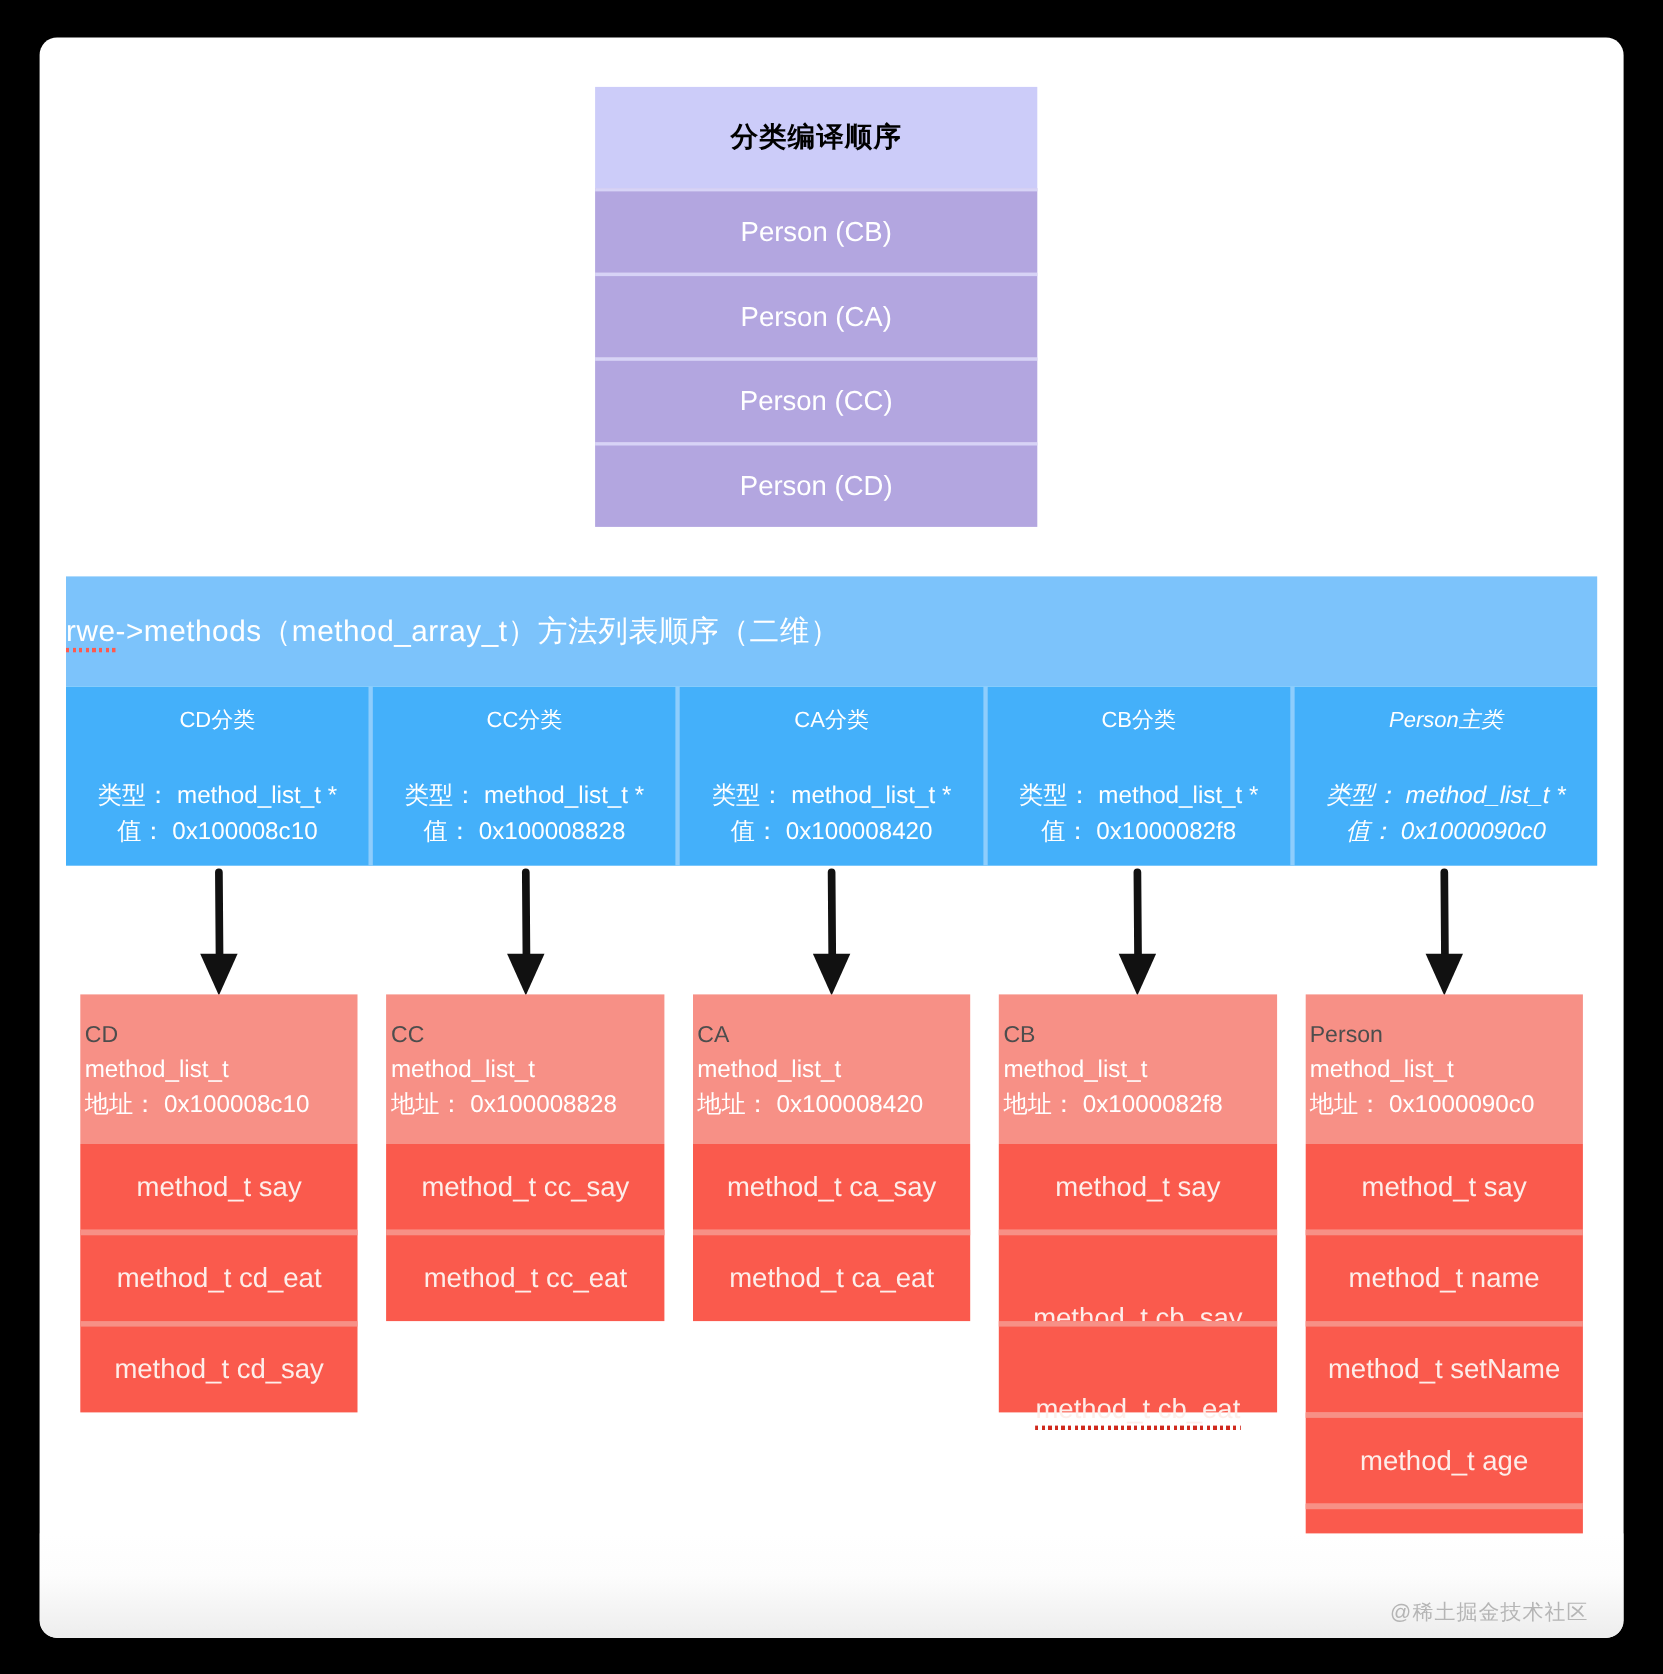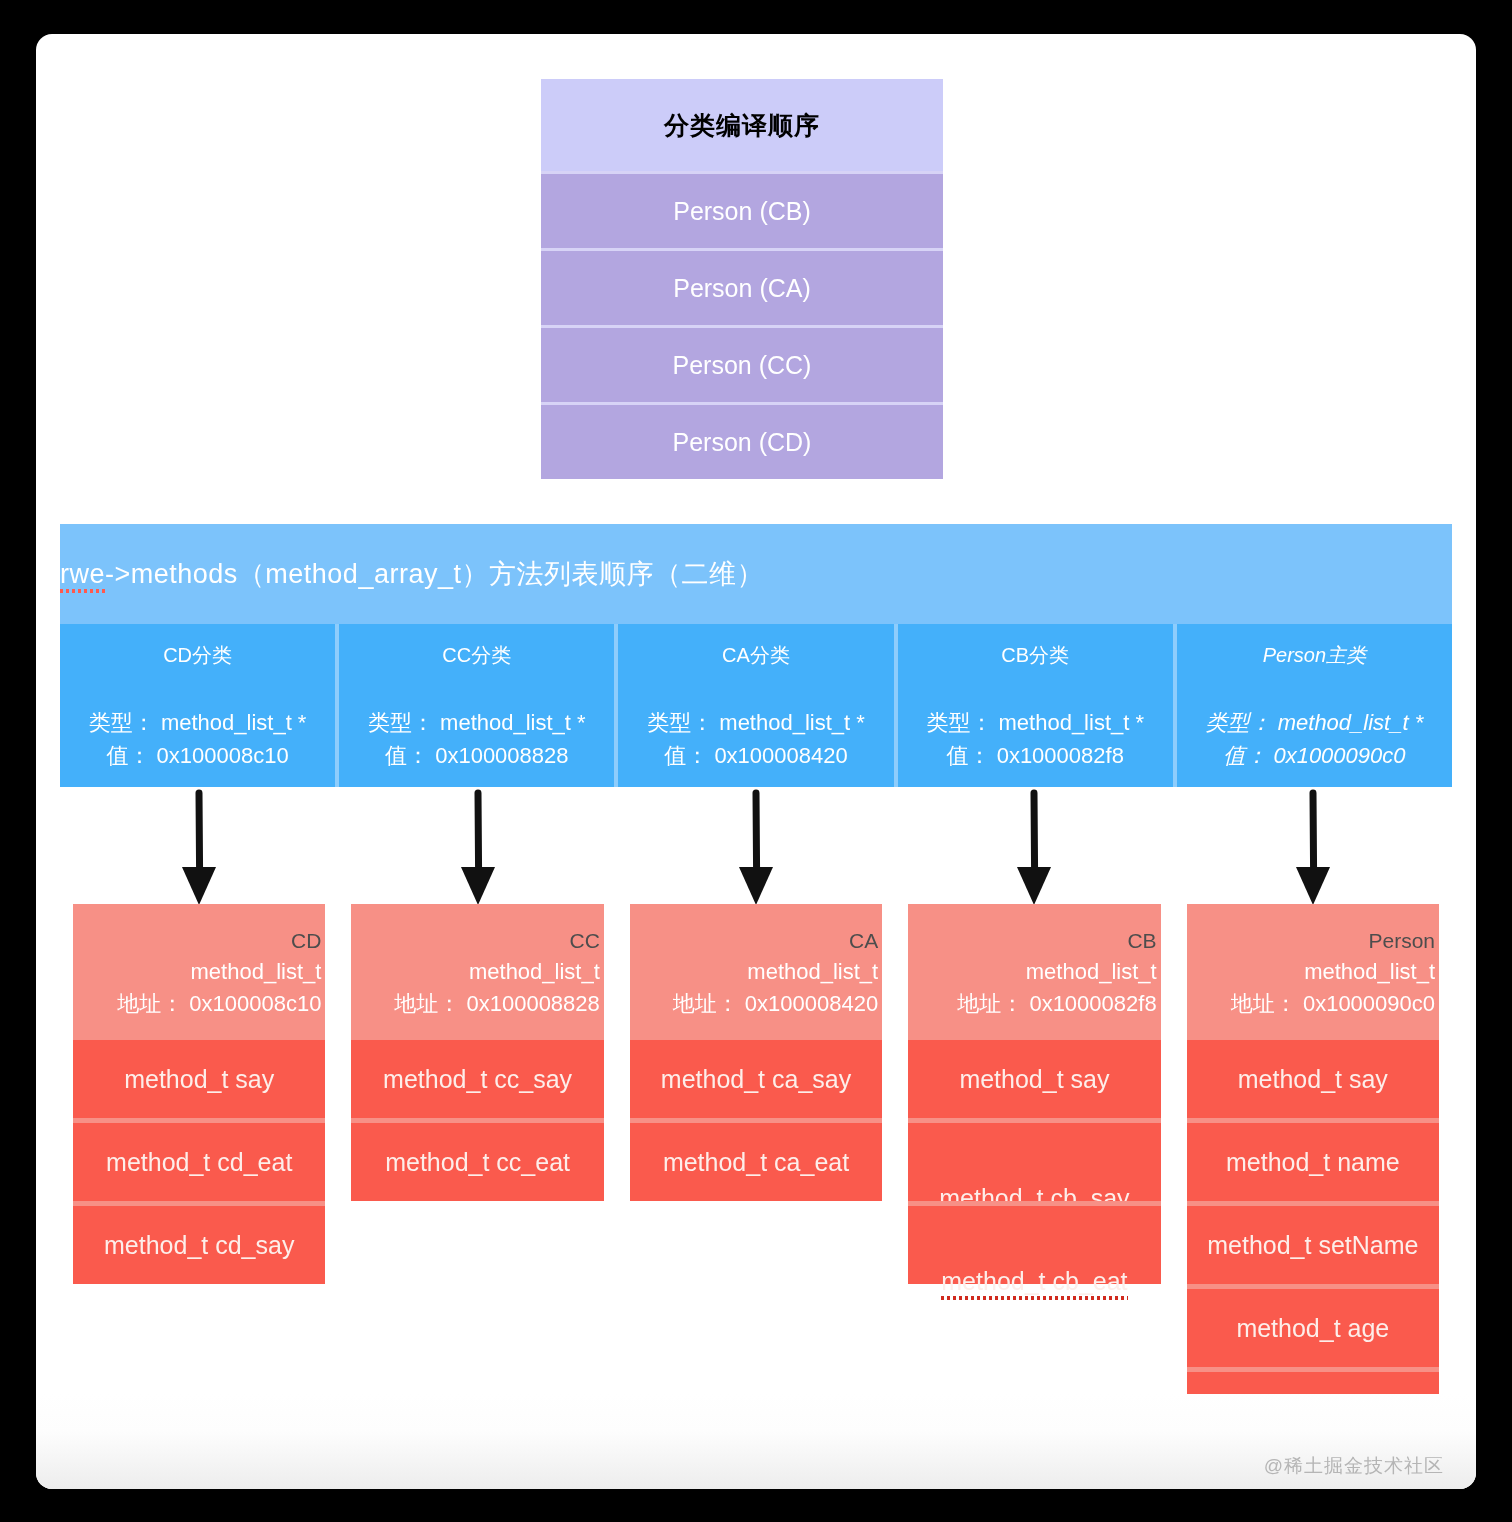--- a/index.html
+++ b/index.html
@@ -152,22 +152,22 @@
   }
   .list-col {
     flex: 1 1 0;
     margin: 0 13px;
     display: flex;
     flex-direction: column;
   }
   .list-head {
     background: #f79086;
     color: #ffffff;
-    text-align: right;
-    padding: 22px 4px 20px 14px;
+    text-align: left;
+    padding: 22px 4px 20px 4px;
     font-size: 22px;
     line-height: 1.45;
   }
   .list-head .lh-title { color: #4d4d4d; font-size: 21px; }
   .list-head .lh-type  { color: #ffffff; font-size: 22px; }
   .list-head .lh-addr  { color: #ffffff; font-size: 22px; }
   .list-item {
     background: #fa5a4d;
     color: #fdeeea;
     text-align: center;

